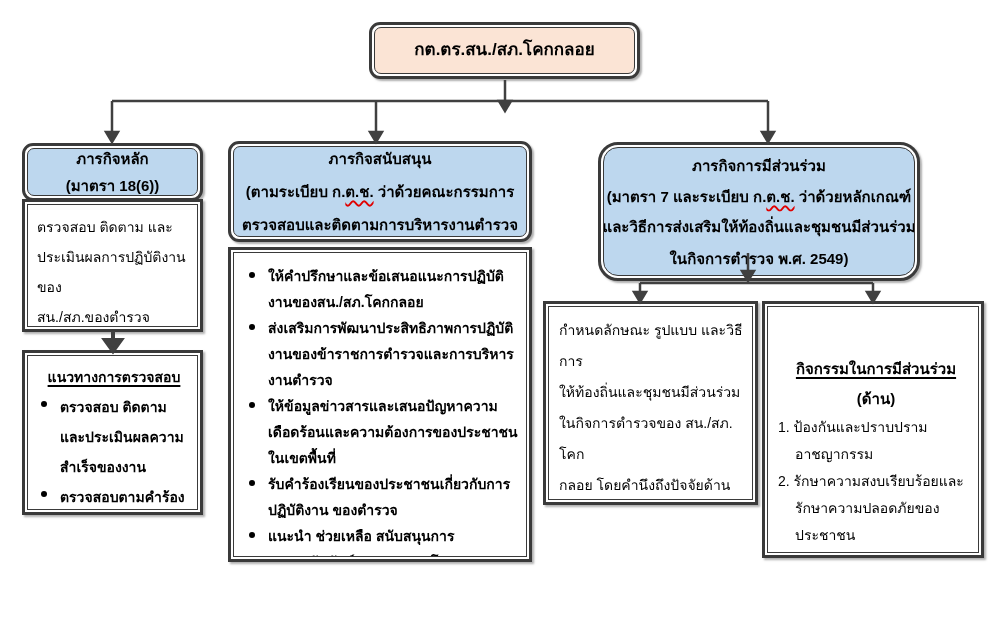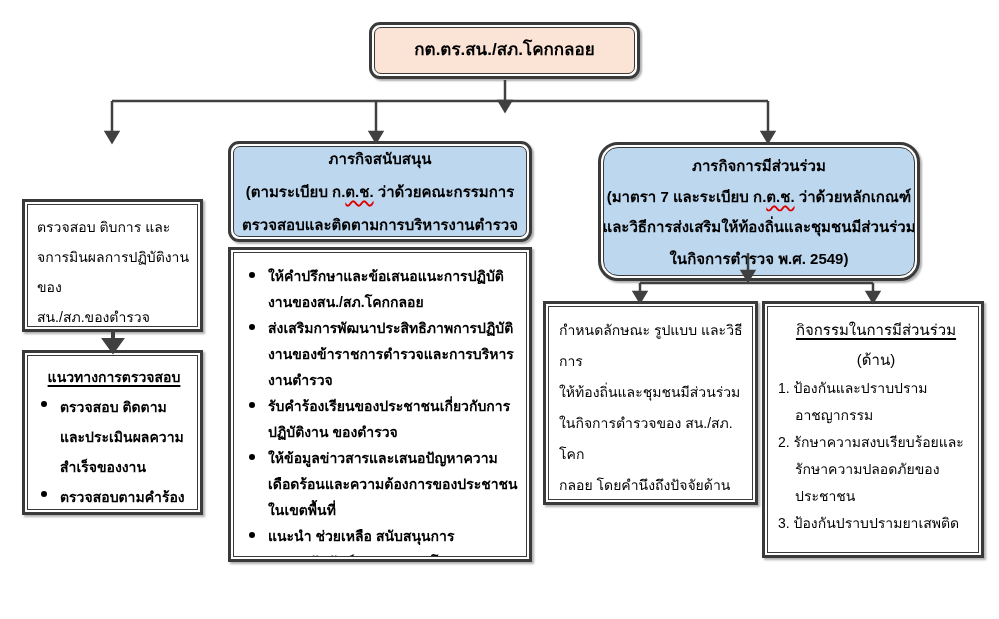--- a/index.html
+++ b/index.html
@@ -81,25 +81,31 @@
       <polygon points="867,292 879,292 873,302"></polygon>
     </g>
   </svg>
 
   <div class="frame round peach node" style="left:369px;top:22px;width:271px;height:57px;">
     <div class="inner hdr">
       <div class="title-center">กต.ตร.สน./สภ.โคกกลอย</div>
     </div>
   </div>
 
+  <div class="frame round blue headernode" style="left:22px;top:143px;width:181px;height:58px;">
+    <div class="inner hdr">
+      <div class="hline" style="line-height:27px;">ภารกิจหลัก</div>
+      <div class="hline" style="line-height:27px;">(มาตรา 18(6))</div>
+    </div>
+  </div>
 
   <div class="frame node" style="left:22px;top:199px;width:181px;height:133px;">
     <div class="inner bodytxt" style="padding:7px 6px 0 9px;">
-      <div style="line-height:30px;">ตรวจสอบ ติบการ และ</div>
-      <div style="line-height:30px;">จการมินผลการปฏิบัติงานของ</div>
+      <div style="line-height:30px;">ตรวจสอบ ติดตาม และ</div>
+      <div style="line-height:30px;">ประเมินผลการปฏิบัติงานของ</div>
       <div style="line-height:30px;">สน./สภ.ของตำรวจ</div>
 
     </div>
   </div>
 
   <div class="frame node" style="left:22px;top:350px;width:181px;height:165px;">
     <div class="inner bodytxt" style="padding:6px 5px 0 8px;">
       <div class="u" style="text-align:center;font-weight:bold;line-height:30px;">แนวทางการตรวจสอบ</div>
       <ul class="blist">
         <li style="line-height:30px;">ตรวจสอบ ติดตาม และ​ประเมินผลความสำเร็จ​ของงาน</li>
@@ -114,22 +120,22 @@
       <div class="hline"><span>(ตามระเบียบ ก.</span><span class="sq">ต.ช.</span><span> ว่าด้วยคณะกรรมการ</span></div>
       <div class="hline">ตรวจสอบและติดตามการบริหารงานตำรวจ</div>
     </div>
   </div>
 
   <div class="frame node" style="left:228px;top:247px;width:304px;height:315px;">
     <div class="inner bodytxt" style="padding:10px 6px 0 10px;">
       <ul class="blist">
         <li style="line-height:26px;">ให้คำปรึกษาและข้อเสนอแนะการปฏิบัติงานของ​สน./สภ.โคกกลอย</li>
         <li style="line-height:26px;">ส่งเสริมการพัฒนาประสิทธิภาพการปฏิบัติงาน​ของข้าราชการตำรวจและการบริหารงานตำรวจ</li>
+        <li style="line-height:26px;">ให้ข้อมูลข่าวสารและเสนอปัญหาความเดือดร้อน​และความต้องการของประชาชนในเขตพื้นที่</li>
         <li style="line-height:26px;">รับคำร้องเรียนของประชาชนเกี่ยวกับการ​ปฏิบัติงาน ของตำรวจ</li>
-        <li style="line-height:26px;">ให้ข้อมูลข่าวสารและเสนอปัญหาความเดือดร้อน​และความต้องการของประชาชนในเขตพื้นที่</li>
         <li style="line-height:26px;">แนะนำ ช่วยเหลือ สนับสนุนการประชาสัมพันธ์​ของ สน./สภ.โคกกลอย</li>
 
       </ul>
     </div>
   </div>
 
   <div class="frame biground blue headernode" style="left:598px;top:142px;width:322px;height:139px;">
     <div class="inner hdr">
       <div class="hline" style="line-height:31px;">ภารกิจการมีส่วนร่วม</div>
       <div class="hline" style="line-height:31px;"><span>(มาตรา 7 และระเบียบ ก.</span><span class="sq">ต.ช.</span><span> ว่าด้วยหลักเกณฑ์</span></div>
@@ -143,21 +149,21 @@
       <div style="line-height:31px;">กำหนดลักษณะ รูปแบบ และวิธีการ</div>
       <div style="line-height:31px;">ให้ท้องถิ่นและชุมชนมีส่วนร่วม</div>
       <div style="line-height:31px;">ในกิจการตำรวจของ สน./สภ. โคก</div>
       <div style="line-height:31px;">กลอย โดยคำนึงถึงปัจจัยด้านอื่น ๆ</div>
 
     </div>
   </div>
 
   <div class="frame node" style="left:762px;top:301px;width:222px;height:257px;">
     <div class="inner bodytxt" style="padding:8px 4px 0 10px;">
-      <div style="text-align:center;font-weight:normal;font-size:15px;line-height:30px;"><span class="u">กิจกรรมในการมีส่วนร่วม</span><span> (ด้าน)</span></div>
+      <div style="text-align:center;font-weight:bold;font-size:15px;line-height:30px;margin-top:39px;"><span class="u">กิจกรรมในการมีส่วนร่วม</span><span> (ด้าน)</span></div>
       <ol class="numlist">
         <li style="line-height:27px;">1. ป้องกันและปราบปรามอาชญากรรม</li>
         <li style="line-height:27px;">2. รักษาความสงบเรียบร้อยและรักษา​ความปลอดภัยของประชาชน</li>
         <li style="line-height:27px;">3. ป้องกันปราบปรามยาเสพติด</li>
 
       </ol>
     </div>
   </div>
 
 </div>

